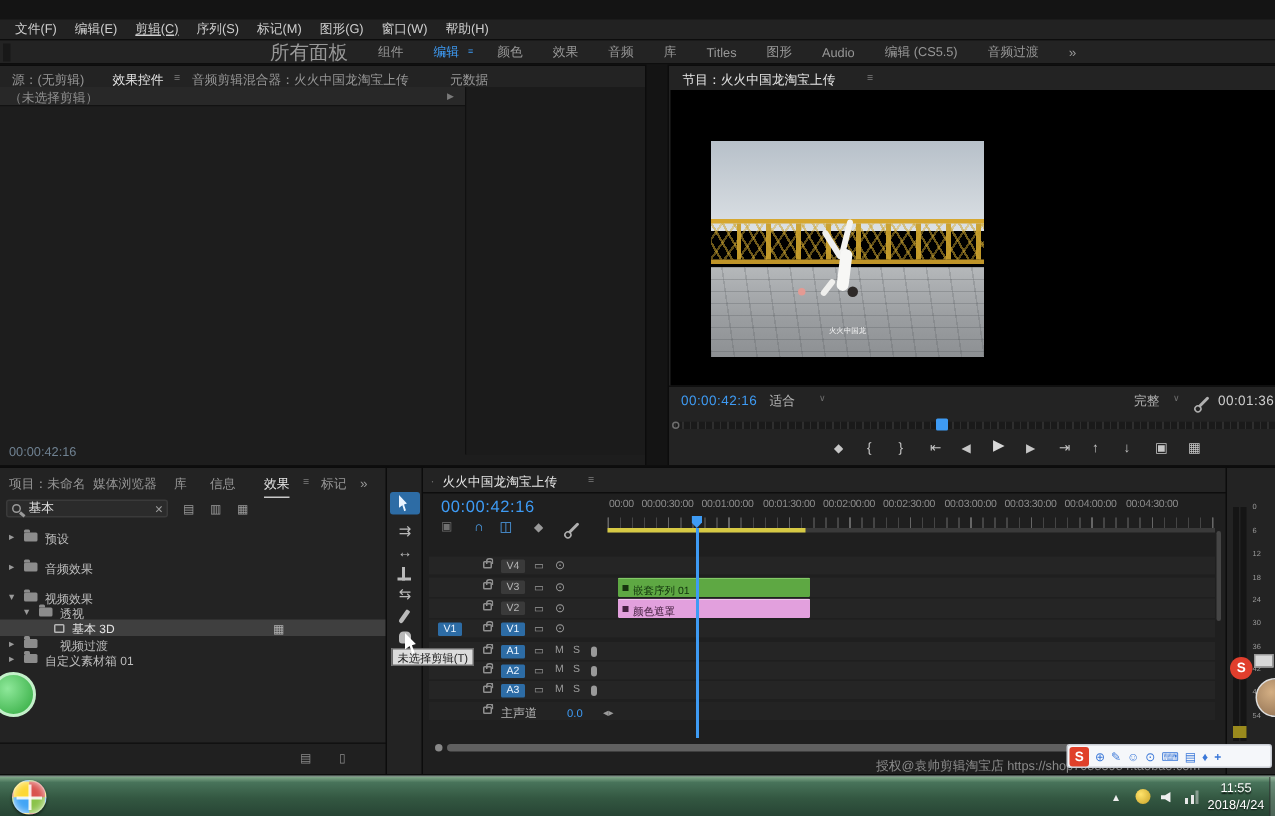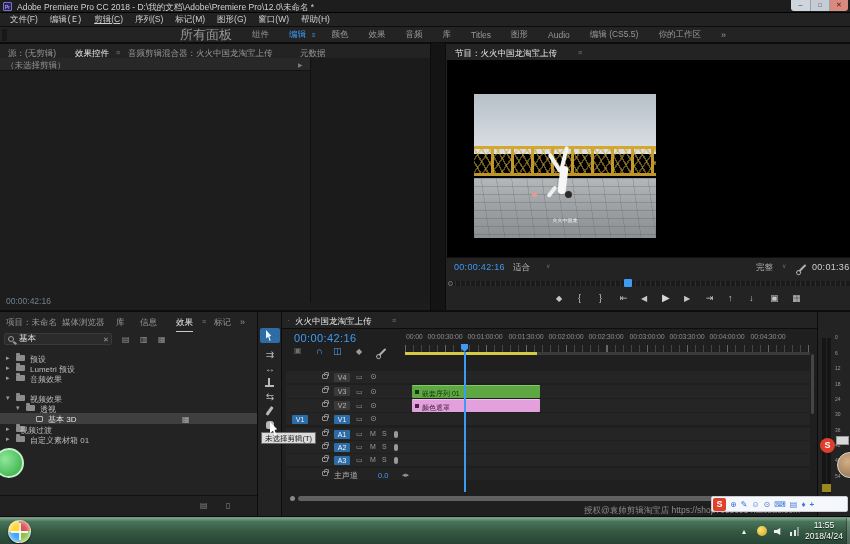--- a/index.html
+++ b/index.html
@@ -38,33 +38,24 @@
   .clipline{position:absolute;width:1.5px;background:#3e9bf4;z-index:8;}
   .trow{position:absolute;left:0;width:258px;height:11px;}
   .trow .lbl{position:absolute;top:1px;font-size:8px;color:#bdbdbd;}
   .scale62{transform:scale(.62);transform-origin:left top;}
 </style>
 </head>
 <body>
 
 <div id="app">
 
-  <div class="abs" style="left:0;top:0;width:850px;height:13px;background:#1d1d1d;border-bottom:1px solid #000;">
-    <div class="abs" style="left:3px;top:2px;width:9px;height:9px;background:#2a2360;border:1px solid #7a72c8;border-radius:1px;color:#cdc8ff;font-size:5px;text-align:center;line-height:8px;">Pr</div>
-    <div class="t" style="left:17px;top:2px;font-size:8.5px;color:#d2d2d2;">Adobe Premiere Pro CC 2018 - D:\我的文档\Adobe\Premiere Pro\12.0\未命名 *</div>
-    <div class="abs" style="right:2px;top:0;width:57px;height:11px;display:flex;border-radius:0 0 3px 3px;overflow:hidden;">
-      <div style="width:19px;background:#cfd5dd;color:#333;font-size:7px;text-align:center;line-height:10px;">‒</div>
-      <div style="width:19px;background:#c6ccd6;color:#333;font-size:6px;text-align:center;line-height:11px;border-left:1px solid #9aa0a8;">□</div>
-      <div style="width:19px;background:#d98a80;color:#5a1510;font-size:7px;text-align:center;line-height:10px;border-left:1px solid #9aa0a8;">✕</div>
-    </div>
-  </div>
 
   <div class="abs" style="left:0;top:13px;width:850px;height:14px;background:#222;display:flex;align-items:center;padding-left:4px;border-bottom:1px solid #0d0d0d;">
     <span style="padding:0 6px;font-size:8.5px;color:#cfcfcf;">文件(F)</span>
-    <span style="padding:0 6px;font-size:8.5px;color:#cfcfcf;font-family:Liberation Mono, monospace;">编辑(E)</span>
+    <span style="padding:0 6px;font-size:8.5px;color:#cfcfcf;">编辑(E)</span>
     <span style="padding:0 6px;font-size:8.5px;color:#cfcfcf;text-decoration:underline;">剪辑(C)</span>
     <span style="padding:0 6px;font-size:8.5px;color:#cfcfcf;">序列(S)</span>
     <span style="padding:0 6px;font-size:8.5px;color:#cfcfcf;">标记(M)</span>
     <span style="padding:0 6px;font-size:8.5px;color:#cfcfcf;">图形(G)</span>
     <span style="padding:0 6px;font-size:8.5px;color:#cfcfcf;">窗口(W)</span>
     <span style="padding:0 6px;font-size:8.5px;color:#cfcfcf;">帮助(H)</span>
   </div>
 
   <div class="abs" style="left:0;top:27px;width:850px;height:16px;background:#232323;border-bottom:1px solid #0d0d0d;">
     <div class="abs" style="left:2px;top:2px;width:5px;height:12px;background:#181818;"></div>
@@ -74,21 +65,21 @@
       <span style="padding:0 6px 0 10px;font-size:8.5px;color:#3e9bf4;">编辑</span>
       <span style="font-size:6px;color:#3e9bf4;margin-right:6px;">≡</span>
       <span style="padding:0 10px;font-size:8.5px;color:#989898;">颜色</span>
       <span style="padding:0 10px;font-size:8.5px;color:#989898;">效果</span>
       <span style="padding:0 10px;font-size:8.5px;color:#989898;">音频</span>
       <span style="padding:0 10px;font-size:8.5px;color:#989898;">库</span>
       <span style="padding:0 10px;font-size:8.5px;color:#989898;">Titles</span>
       <span style="padding:0 10px;font-size:8.5px;color:#989898;">图形</span>
       <span style="padding:0 10px;font-size:8.5px;color:#989898;">Audio</span>
       <span style="padding:0 10px;font-size:8.5px;color:#989898;text-align:center;">编辑 (CS5.5)</span>
-      <span style="padding:0 10px;font-size:8.5px;color:#989898;">你的工作区</span>
+      <span style="padding:0 10px;font-size:8.5px;color:#989898;">音频过渡</span>
       <span style="padding:0 10px;font-size:9px;color:#989898;">»</span>
     </div>
   </div>
 
   <div class="panel" style="left:0;top:44px;width:430px;height:266px;">
     <span class="tab" style="left:8px;top:4px;">源：(无剪辑)</span>
     <span class="tab active ul" style="left:75px;top:4px;">效果控件</span>
     <span class="pmenu t" style="left:112px;top:5px;">≡</span>
     <span class="tab" style="left:128px;top:4px;">音频剪辑混合器：火火中国龙淘宝上传</span>
     <span class="tab" style="left:300px;top:4px;">元数据</span>
@@ -191,25 +182,20 @@
     </div>
     <span class="t" style="left:122px;top:23px;font-size:8px;color:#9a9a9a;">▤</span>
     <span class="t" style="left:140px;top:23px;font-size:8px;color:#9a9a9a;">▥</span>
     <span class="t" style="left:158px;top:23px;font-size:8px;color:#9a9a9a;">▦</span>
 
     <div class="trow" style="top:41px;">
       <span class="exp" style="left:6px;top:1px;"></span>
         <span class="folder" style="left:16px;top:2px;"></span>
       <span class="lbl" style="left:30px;">预设</span>
     </div>
-    <div class="trow" style="top:51px;">
-      <span class="exp" style="left:6px;top:1px;"></span>
-        <span class="folder" style="left:16px;top:2px;"></span>
-      <span class="lbl" style="left:30px;">Lumetri 预设</span>
-    </div>
     <div class="trow" style="top:61px;">
       <span class="exp" style="left:6px;top:1px;"></span>
         <span class="folder" style="left:16px;top:2px;"></span>
       <span class="lbl" style="left:30px;">音频效果</span>
     </div>
     <div class="trow" style="top:91px;">
       <span class="exp open" style="left:16px;top:1px;"></span>
         <span class="folder" style="left:26px;top:2px;"></span>
       <span class="lbl" style="left:40px;">透视</span>
     </div>
@@ -219,21 +205,21 @@
       <span class="lbl" style="left:30px;">视频效果</span>
     </div>
     <div class="trow" style="top:101px;height:11px;background:#3f3f3f;">
       <span class="abs" style="left:36px;top:2.5px;width:7px;height:6px;border:1px solid #b5b5b5;border-radius:1px;"></span>
       <span class="lbl" style="left:48px;color:#e2e2e2;">基本 3D</span>
       <span class="t" style="left:182px;top:1.5px;font-size:8px;color:#b0b0b0;">▦</span>
     </div>
     <div class="trow" style="top:112px;">
       <span class="exp" style="left:6px;top:1px;"></span>
         <span class="folder" style="left:16px;top:2px;"></span>
-      <span class="lbl" style="left:20px;">视频过渡</span>
+      <span class="lbl" style="left:40px;">视频过渡</span>
     </div>
     <div class="trow" style="top:122px;">
       <span class="exp" style="left:6px;top:1px;"></span>
         <span class="folder" style="left:16px;top:2px;"></span>
       <span class="lbl" style="left:30px;">自定义素材箱 01</span>
     </div>
 
     <div class="abs" style="left:0;top:183px;width:258px;height:21px;background:#202020;border-top:1px solid #111;">
       <span class="t" style="left:200px;top:5px;font-size:8px;color:#8a8a8a;">▤</span>
       <span class="t" style="left:226px;top:5px;font-size:8px;color:#8a8a8a;">▯</span>

